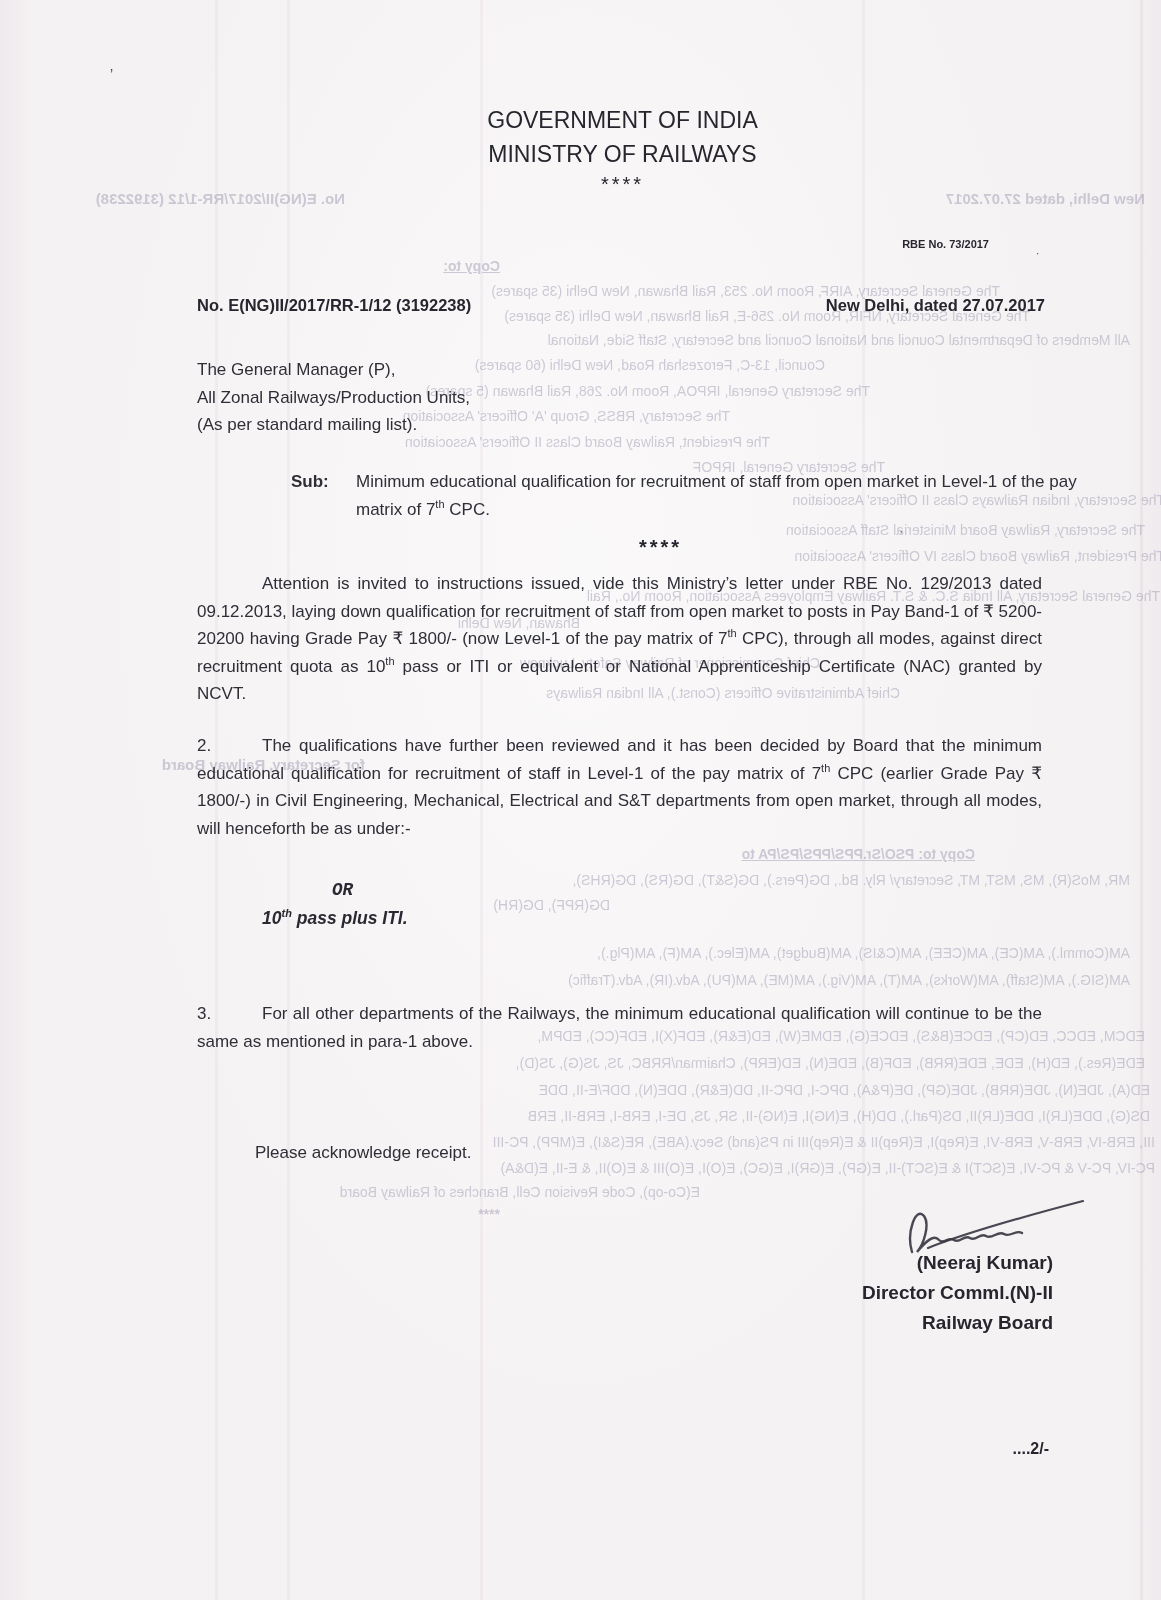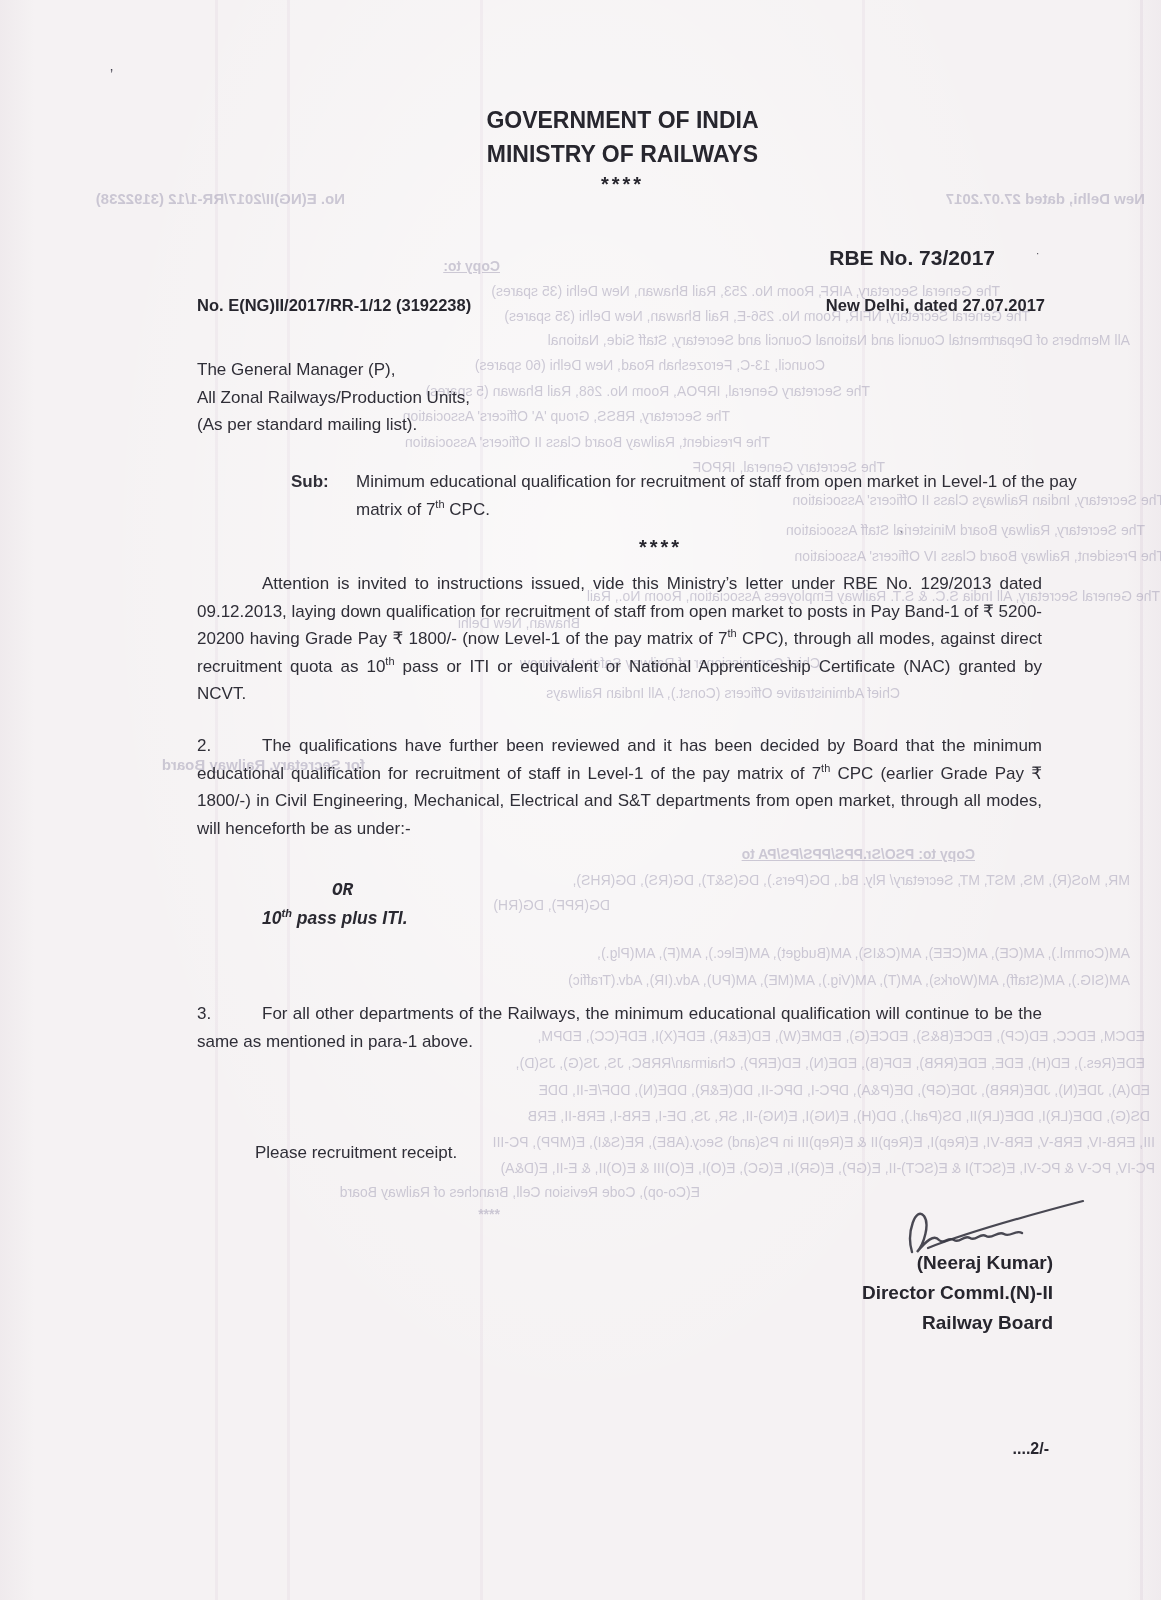--- a/index.html
+++ b/index.html
@@ -27,23 +27,23 @@
     color:#a49fb6;opacity:.52;
     filter:blur(.6px);
     font-size:14px;white-space:nowrap;overflow:hidden;
     pointer-events:none;
   }
   .bl.b{font-weight:bold;}
   .bl.u{text-decoration:underline;}
 
   
   .hdr{position:absolute;top:103px;left:0;width:1161px;padding-left:84px;box-sizing:border-box;
-       text-align:center;font-weight:bold;font-size:23px;line-height:34px;color:#27262e;}
+       text-align:center;font-weight:normal;font-size:23px;line-height:34px;color:#27262e;}
   .hdr .stars{font-size:20px;letter-spacing:3px;line-height:26px;}
-  .rbe{position:absolute;top:238px;right:166px;font-weight:bold;font-size:21px;color:#27262e;margin-top:8px;}
+  .rbe{position:absolute;top:238px;right:172px;font-weight:bold;font-size:11px;color:#27262e;}
   .refrow{position:absolute;top:296px;left:197px;width:848px;display:flex;justify-content:space-between;
           font-weight:bold;font-size:16.5px;color:#27262e;}
   .addr{position:absolute;top:356px;left:197px;font-size:17px;line-height:27.5px;}
   .subj{position:absolute;top:468px;left:255px;width:792px;display:flex;font-size:17px;line-height:28px;margin-left:36px;}
   .subj .lbl{font-weight:bold;width:65px;flex:0 0 65px;}
   .stars2{position:absolute;top:536px;left:0;width:1161px;padding-left:160px;box-sizing:border-box;
           text-align:center;font-weight:bold;font-size:20px;letter-spacing:3px;color:#27262e;}
   .para{position:absolute;left:197px;width:845px;font-size:17px;line-height:27.5px;text-align:justify;}
   .p1{top:570px;text-indent:65px;}
   .p2{top:732px;}
@@ -136,21 +136,21 @@
   <div class="para p2"><span class="pnum">2.</span><span>The qualifications have further been reviewed and it has been decided by Board that the minimum educational qualification for recruitment of staff in Level-1 of the pay matrix of 7</span><sup>th</sup><span> CPC (earlier Grade Pay ₹ 1800/-) in Civil Engineering, Mechanical, Electrical and S&amp;T departments from open market, through all modes, will henceforth be as under:-</span></div>
 
   <div class="qual">
     <div class="or">OR</div>
     <div><span>10</span><sup>th</sup><span> pass plus ITI.</span></div>
   </div>
 
   <div class="para p3"><span class="pnum">3.</span><span>For all other departments of the Railways, the minimum educational qualification will continue to be the same as mentioned in para-1 above.</span></div>
 
 
-  <div class="closing">Please recruitment receipt.</div>
+  <div class="closing">Please acknowledge receipt.</div>
 
   <svg class="sigsvg" width="190" height="62" viewBox="0 0 190 62">
     <path d="M14,56 C8,36 18,10 26,20 C32,28 26,48 19,56 C28,45 36,38 41,44 C46,49 50,40 56,44 C62,48 66,38 72,42 C78,46 82,36 88,40 C94,44 100,34 106,38 C112,42 118,33 124,37" fill="none" stroke="#3a3944" stroke-width="2.4" stroke-linecap="round" opacity="0.92"></path>
     <path d="M30,52 C60,40 120,22 185,5" fill="none" stroke="#3a3944" stroke-width="2.2" stroke-linecap="round" opacity="0.92"></path>
   </svg>
 
   <div class="sig">
     <div>(Neeraj Kumar)</div>
     <div>Director Comml.(N)-II</div>
     <div>Railway Board</div>

